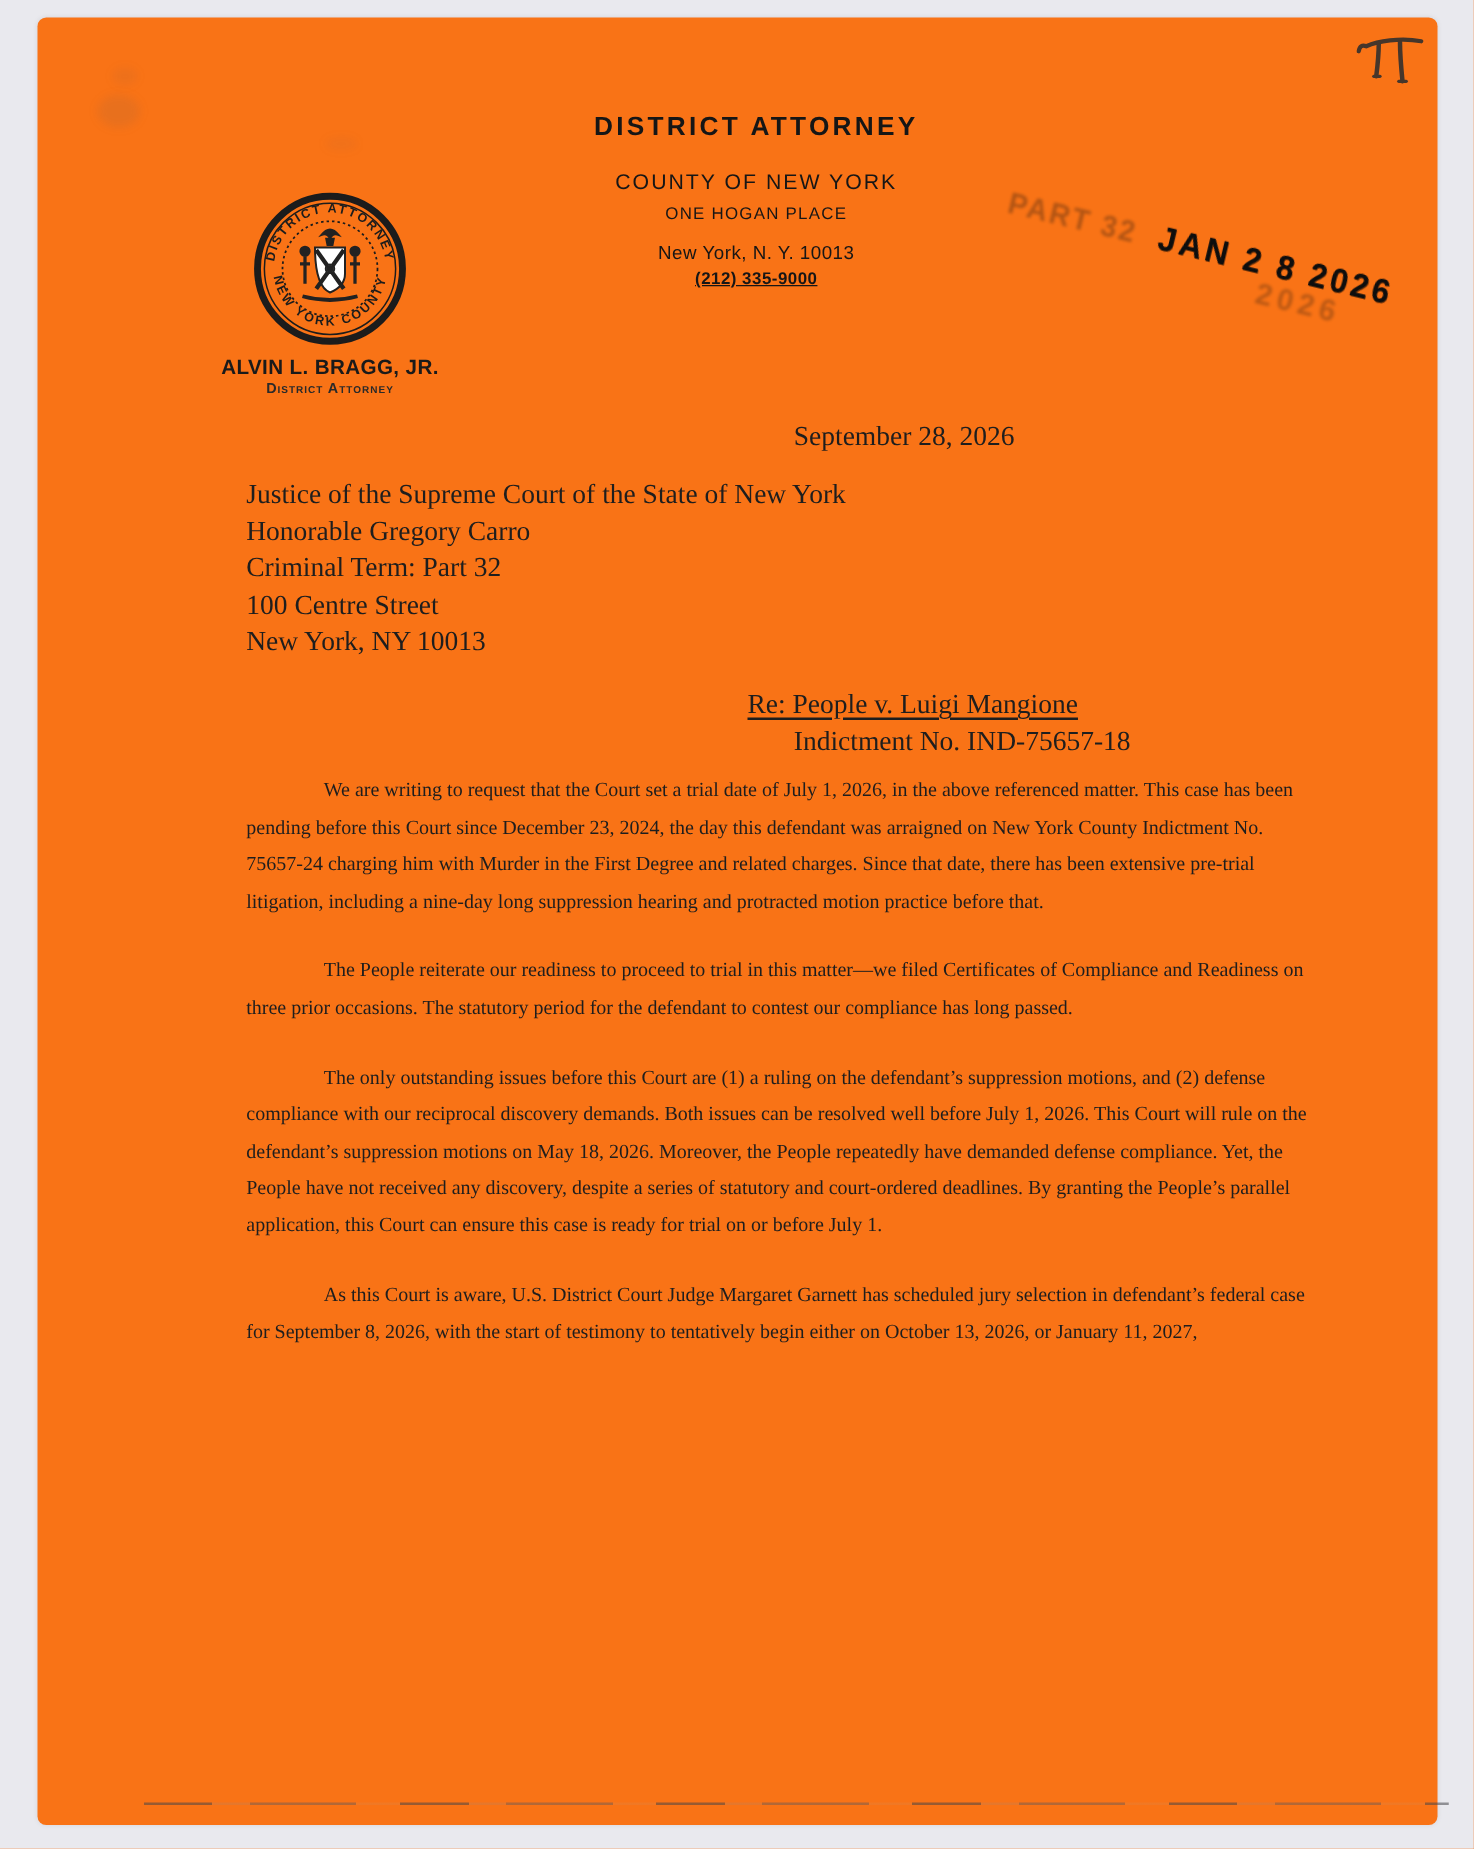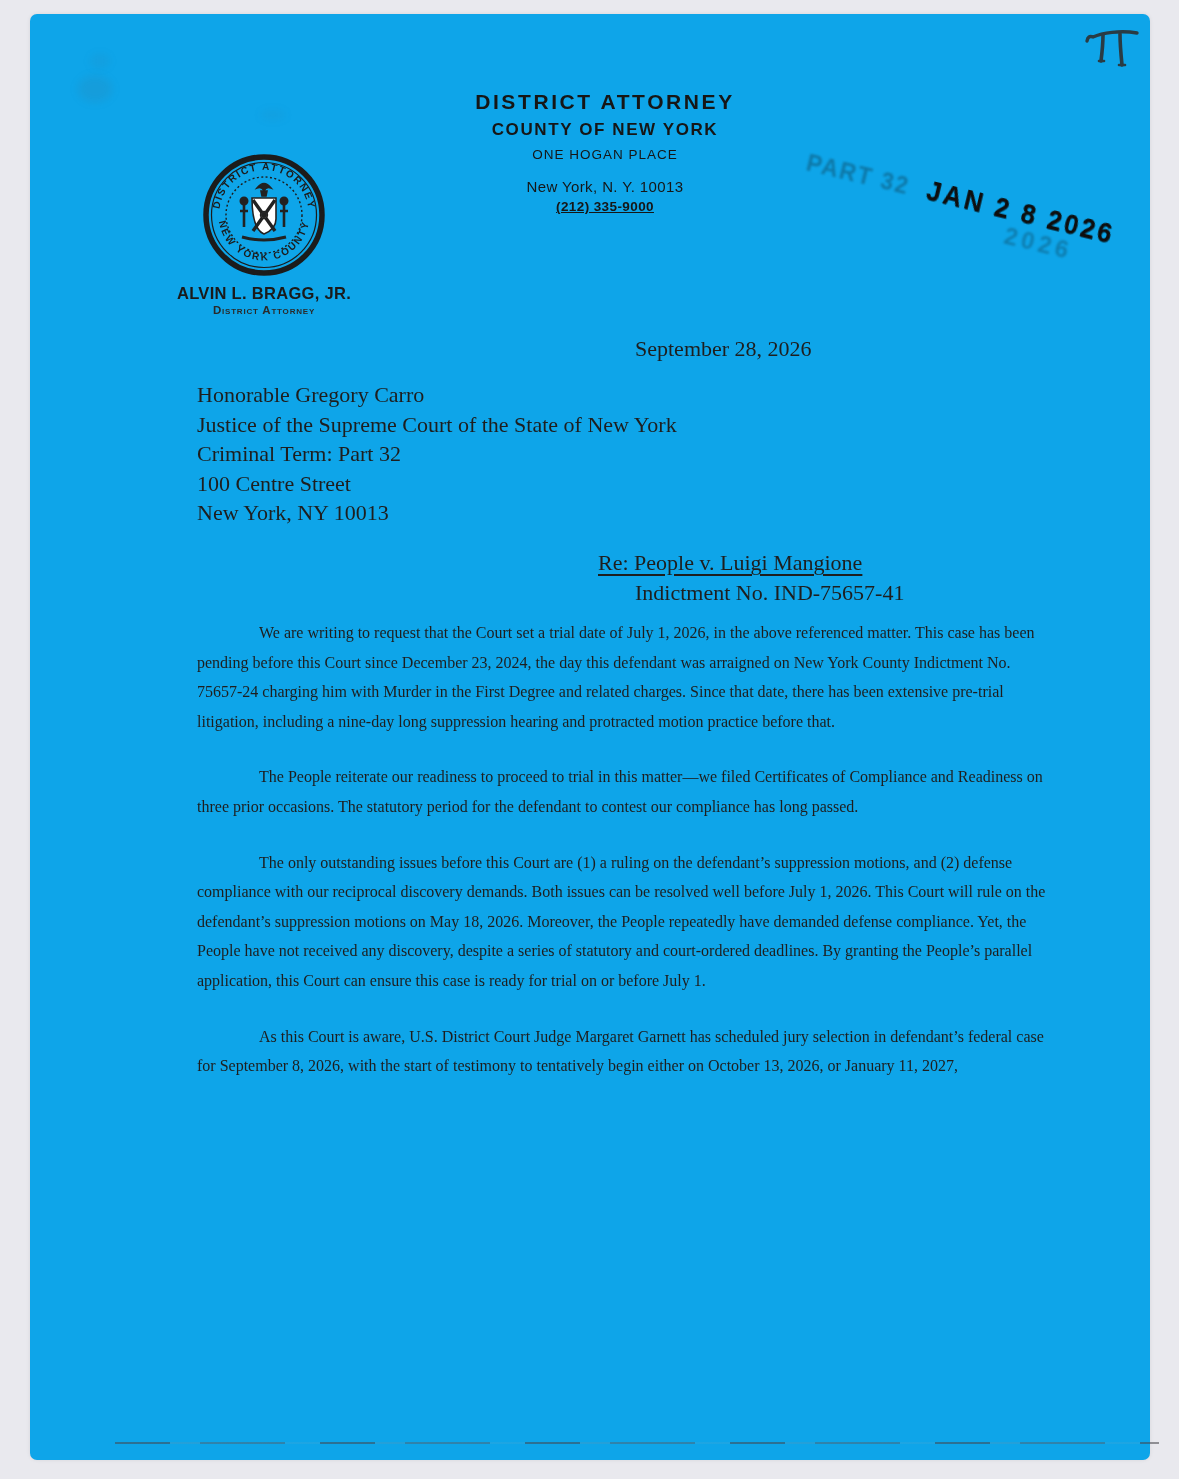--- a/index.html
+++ b/index.html
@@ -8,21 +8,21 @@
     background:#e9e9ee;
     font-family:"Liberation Serif", serif;
     color:#1e1e1e;
     overflow:hidden;
     position:relative;
   }
   .canvas { position:absolute; inset:0; }
   .page {
     position:absolute; left:30px; top:14px;
     width:1120px; height:1446px;
-    background:#0ea5e9;
+    background:#f97316;
     border-radius:7px;
     box-shadow:0 0 4px rgba(0,0,0,0.08);
   }
 
   
   .pi-mark { position:absolute; left:1052px; top:6px; width:64px; height:56px; opacity:0.88; }
 
   
   .smudge { position:absolute; border-radius:50%; filter:blur(4px); }
   .smudge.s1 { left:48px; top:62px; width:34px; height:26px; background:rgba(90,90,100,0.10); }
@@ -30,21 +30,21 @@
   .smudge.s3 { left:230px; top:96px; width:26px; height:10px; background:rgba(90,90,100,0.06); }
 
   
   .letterhead {
     position:absolute; left:0; top:76px; width:100%;
     text-align:center; transform:translateX(15px);
     font-family:"Liberation Sans", sans-serif; color:#161616;
     filter:blur(0.2px);
   }
   .lh1 { font-size:21px; font-weight:bold; letter-spacing:2.6px; }
-  .lh2 { font-size:17px; font-weight:bold; letter-spacing:1.6px; margin-top:6px; }
+  .lh2 { font-size:17px; font-weight:normal; letter-spacing:1.6px; margin-top:22px; }
   .lh3 { font-size:13.5px; font-weight:normal; letter-spacing:1px; margin-top:7px; }
   .lh4 { font-size:15px; font-weight:normal; letter-spacing:0.4px; margin-top:16px; }
   .lh5 { font-size:13.5px; font-weight:bold; letter-spacing:0.4px; margin-top:4px;text-decoration:underline; }
 
   
   .seal-block { position:absolute; left:139px; top:138px; width:190px; text-align:center; }
   .seal-svg { width:126px; height:126px; filter:blur(0.3px); }
   .da-name {
     font-family:"Liberation Sans", sans-serif; font-weight:bold;
     font-size:16.5px; letter-spacing:0.3px; color:#1a1a1a; margin-top:2px;
@@ -165,30 +165,30 @@
 
     <div class="stamp">
       <span class="stamp-faded">PART 32</span>
       <span class="stamp-main">JAN 2 8 2026</span>
       <span class="stamp-ghost">2026</span>
     </div>
 
     <div class="date-line">September 28, 2026</div>
 
     <div class="recipient">
+      <div>Justice of the Supreme Court of the State of New York</div>
       <div>Honorable Gregory Carro</div>
-      <div>Justice of the Supreme Court of the State of New York</div>
       <div>Criminal Term: Part 32</div>
       <div>100 Centre Street</div>
       <div>New York, NY 10013</div>
     </div>
 
     <div class="re-block">
       <div class="re-line">Re:  People v. Luigi Mangione</div>
-      <div class="indict-line">Indictment No. IND-75657-41</div>
+      <div class="indict-line">Indictment No. IND-75657-18</div>
     </div>
 
     <div class="body-text">
       <p>We are writing to request that the Court set a trial date of July 1, 2026, in the above referenced matter. This case has been pending before this Court since December 23, 2024, the day this defendant was arraigned on New York County Indictment No. 75657-24 charging him with Murder in the First Degree and related charges. Since that date, there has been extensive pre-trial litigation, including a nine-day long suppression hearing and protracted motion practice before that.</p>
       <p>The People reiterate our readiness to proceed to trial in this matter—we filed Certificates of Compliance and Readiness on three prior occasions. The statutory period for the defendant to contest our compliance has long passed.</p>
       <p>The only outstanding issues before this Court are (1) a ruling on the defendant’s suppression motions, and (2) defense compliance with our reciprocal discovery demands. Both issues can be resolved well before July 1, 2026. This Court will rule on the defendant’s suppression motions on May 18, 2026. Moreover, the People repeatedly have demanded defense compliance. Yet, the People have not received any discovery, despite a series of statutory and court-ordered deadlines. By granting the People’s parallel application, this Court can ensure this case is ready for trial on or before July 1.</p>
       <p>As this Court is aware, U.S. District Court Judge Margaret Garnett has scheduled jury selection in defendant’s federal case for September 8, 2026, with the start of testimony to tentatively begin either on October 13, 2026, or January 11, 2027,</p>
     </div>
 
     <div class="scan-line"></div>

